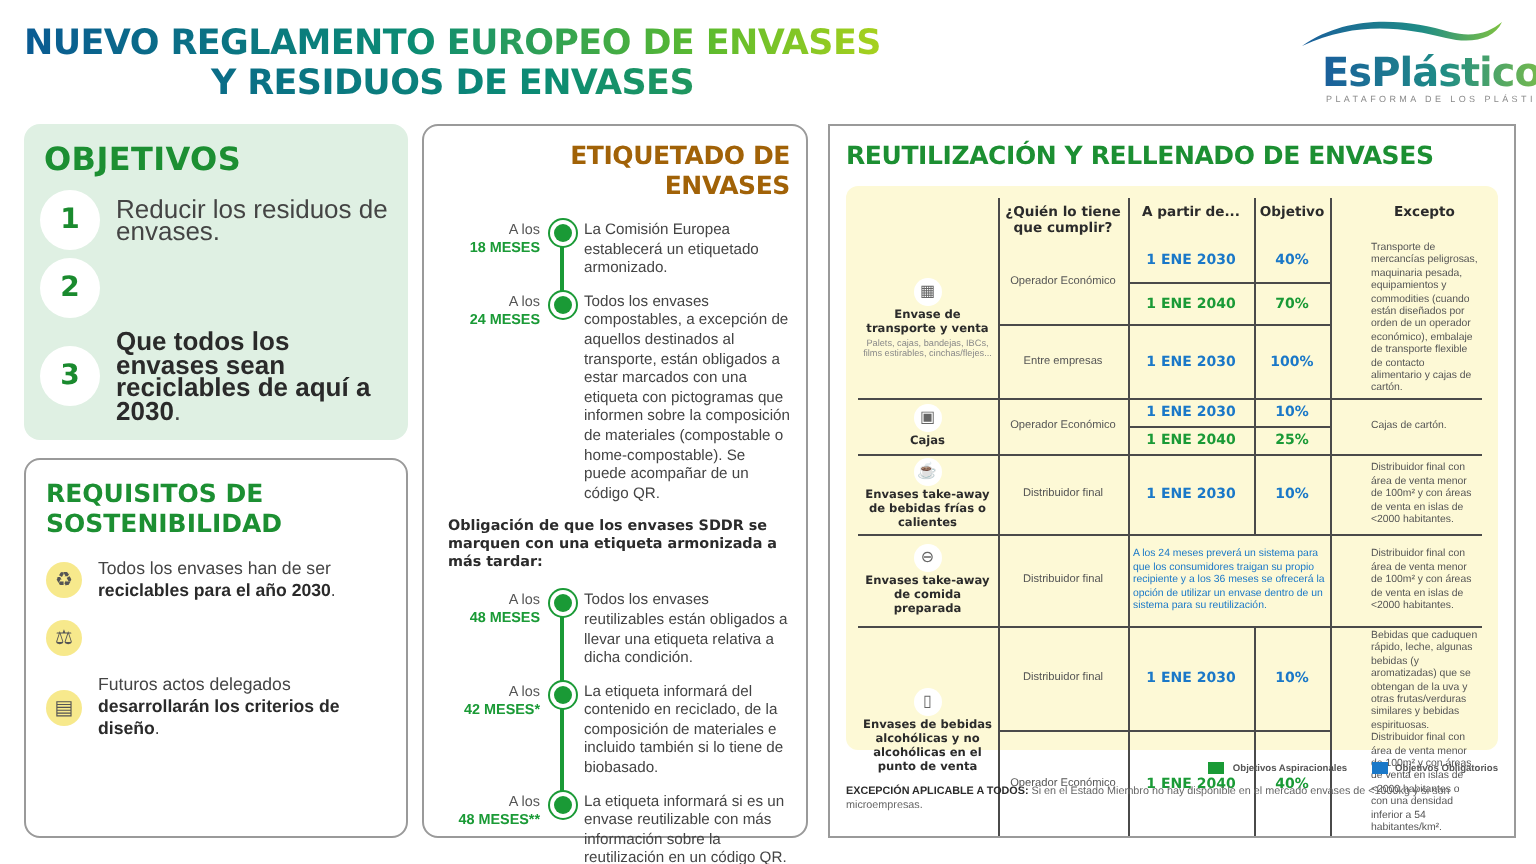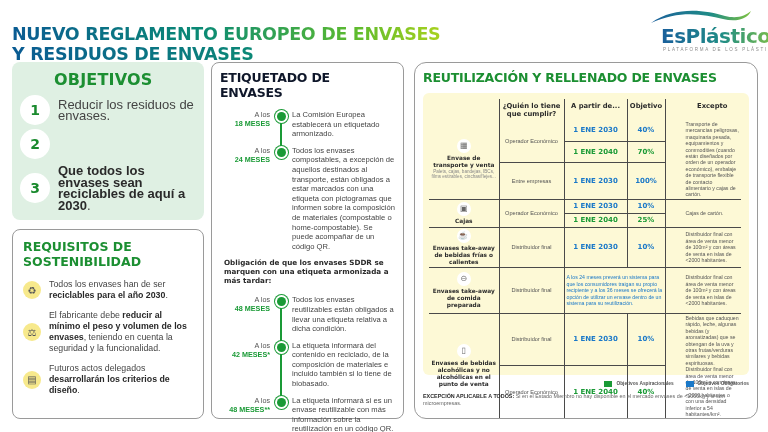--- a/index.html
+++ b/index.html
@@ -1,58 +1,58 @@
 <!DOCTYPE html>
 <html><head>
 <meta charset="utf-8">
 <style>
   * { box-sizing: border-box; margin: 0; padding: 0; }
   html, body { width: 768px; height: 432px; overflow: hidden; background: #ffffff; font-family: "Liberation Sans", sans-serif; color: #3d3d3d; }
   .page { position: relative; width: 768px; height: 432px; }
 
   
-  .title { position: absolute; left: 12px; top: 24px; font-family: "DejaVu Sans", sans-serif; font-weight: bold; font-size: 17.5px; line-height: 20px; letter-spacing: -0.3px; }
+  .title { position: absolute; left: 12px; top: 12px; font-family: "DejaVu Sans", sans-serif; font-weight: bold; font-size: 17.5px; line-height: 20px; letter-spacing: -0.3px; }
   .title .t1 { background: linear-gradient(90deg, #0a5b93 0%, #0b8b74 45%, #5dbb2e 80%, #a7d11e 100%); -webkit-background-clip: text; background-clip: text; color: transparent; display: block; white-space: nowrap; }
-  .title .t2 { background: linear-gradient(90deg, #0a5b93 0%, #0b8b74 60%, #3aa544 100%); -webkit-background-clip: text; background-clip: text; color: transparent; display: block; white-space: nowrap; }
+  .title .t2 { background: linear-gradient(90deg, #0a5b93 0%, #0b8b74 60%, #3aa544 100%); -webkit-background-clip: text; background-clip: text; color: transparent; display: block; white-space: nowrap; text-align: center; }
   .logo { position: absolute; left: 640px; top: 8px; width: 120px; height: 46px; }
   .logo-swoosh { position: absolute; left: 5px; top: 0; }
   .logo-text { position: absolute; left: 21px; top: 16px; font-family: "DejaVu Sans", sans-serif; font-weight: bold; font-size: 20px; letter-spacing: -0.5px; background: linear-gradient(90deg, #1a5f9c 0%, #1f8c86 50%, #8cc63f 100%); -webkit-background-clip: text; background-clip: text; color: transparent; white-space: nowrap; }
   .logo-sub { position: absolute; left: 23px; top: 39px; font-size: 4.5px; letter-spacing: 1.7px; color: #8a8a8a; white-space: nowrap; }
 
   
   .obj { position: absolute; left: 12px; top: 62px; width: 192px; height: 158px; background: #dff0e3; border-radius: 8px; padding: 8px 10px; }
-  .obj h2 { font-family: "DejaVu Sans", sans-serif; font-weight: bold; font-size: 16px; color: #1c8f32; letter-spacing: 0.2px; margin-bottom: 8px; margin-left: 32px; }
+  .obj h2 { font-family: "DejaVu Sans", sans-serif; font-weight: bold; font-size: 16px; color: #1c8f32; letter-spacing: 0.2px; margin-bottom: 8px; }
   .obj-item { display: flex; align-items: center; margin-bottom: 8px; }
   .badge { flex: 0 0 26px; width: 26px; height: 26px; border-radius: 50%; background: #ffffff; display: flex; align-items: center; justify-content: center; font-family: "DejaVu Sans", sans-serif; font-weight: bold; font-size: 14px; color: #1a8a2e; margin-right: 10px; box-shadow: 0 0 0 2px #ffffff; }
   .obj-text { font-size: 13px; line-height: 11.5px; color: #444; }
   .obj-text b { color: #2a2a2a; }
 
   
   .req { position: absolute; left: 12px; top: 229px; width: 192px; height: 190px; border: 1px solid #9a9a9a; border-radius: 8px; padding: 9px 10px; background: #fff; }
   .req h2 { font-family: "DejaVu Sans", sans-serif; font-weight: bold; font-size: 12.5px; line-height: 15px; color: #1c8f32; margin-bottom: 10px; }
   .req-item { display: flex; align-items: center; margin-bottom: 9px; }
   .req-icon { flex: 0 0 18px; width: 18px; height: 18px; border-radius: 50%; background: #f7e98c; display: flex; align-items: center; justify-content: center; font-size: 10px; color: #555; margin-right: 8px; }
   .req-text { font-size: 8.8px; line-height: 11px; color: #444; }
   .req-text b { color: #2a2a2a; }
 
   
   .eti { position: absolute; left: 211px; top: 62px; width: 193px; height: 357px; border: 1px solid #9a9a9a; border-radius: 8px; padding: 7px 8px; background: #fff; }
-  .eti h2 { font-family: "DejaVu Sans", sans-serif; font-weight: bold; font-size: 12.5px; color: #0f172a; margin-bottom: 10px; letter-spacing: -0.2px; }
+  .eti h2 { font-family: "DejaVu Sans", sans-serif; font-weight: bold; font-size: 12.5px; color: #a16207; margin-bottom: 10px; letter-spacing: -0.2px; text-align: right; }
   .tl { position: relative; }
   .tl-row { display: flex; position: relative; margin-bottom: 7px; }
   .tl-when { flex: 0 0 50px; text-align: right; font-size: 7.2px; line-height: 9px; color: #555; padding-top: 0px; }
   .tl-when b { display: block; color: #1a9a36; font-size: 7.2px; }
   .tl-dot { flex: 0 0 22px; position: relative; display: flex; justify-content: center; }
   .tl-dot span { display: block; width: 9px; height: 9px; border-radius: 50%; background: #1a9a36; box-shadow: 0 0 0 2px #fff, 0 0 0 3px #1a9a36; margin-top: 2px; position: relative; z-index: 2; }
   .tl-text { font-size: 7.6px; line-height: 9.6px; color: #444; }
   .tl-line { position: absolute; left: 60px; width: 2px; background: #1a9a36; z-index: 1; }
   .eti .sub { font-family: "DejaVu Sans", sans-serif; font-weight: bold; font-size: 7.2px; line-height: 9px; color: #2b2b2b; margin: 6px 0 10px 4px; }
 
   
-  .reu { position: absolute; left: 414px; top: 62px; width: 344px; height: 357px; border: 1px solid #9a9a9a; border-radius: 12px; padding: 7px 8px; background: #fff; }
+  .reu { position: absolute; left: 414px; top: 62px; width: 344px; height: 357px; border: 1px solid #9a9a9a; border-radius: 0; padding: 7px 8px; background: #fff; }
   .reu h2 { font-family: "DejaVu Sans", sans-serif; font-weight: bold; font-size: 12.5px; color: #1c8f32; margin-bottom: 8px; letter-spacing: -0.2px; }
   .reu-box { background: #fdf9d6; border-radius: 6px; padding: 6px 8px 6px 6px; height: 282px; }
   table { border-collapse: collapse; width: 100%; }
   th { font-family: "DejaVu Sans", sans-serif; font-size: 6.8px; line-height: 8px; color: #2b2b2b; font-weight: bold; vertical-align: top; padding: 3px 2px 2px 2px; text-align: center; }
   td { vertical-align: middle; text-align: center; font-size: 5.6px; line-height: 6.8px; color: #555; padding: 1px 2px; }
   .c1 { width: 70px; }
   .c2 { width: 65px; border-left: 1px solid #4a4a4a; }
   .c3 { width: 63px; border-left: 1px solid #4a4a4a; }
   .c4 { width: 38px; border-left: 1px solid #4a4a4a; }
   .c5 { width: auto; border-left: 1px solid #4a4a4a; text-align: left; padding-left: 20px; }
@@ -114,21 +114,20 @@
   </section>
 
   <section class="req">
     <h2>REQUISITOS DE SOSTENIBILIDAD</h2>
     <div class="req-item">
       <div class="req-icon">♻</div>
       <div class="req-text"><span>Todos los envases han de ser </span><b>reciclables para el año 2030</b><span>.</span></div>
     </div>
     <div class="req-item">
       <div class="req-icon">⚖</div>
-      <div class="req-text"><span>El fabricante debe </span><b>reducir al mínimo el peso y volumen de los envases</b><span>, teniendo en cuenta la seguridad y la funcionalidad.</span></div>
     </div>
     <div class="req-item">
       <div class="req-icon">▤</div>
       <div class="req-text"><span>Futuros actos delegados </span><b>desarrollarán los criterios de diseño</b><span>.</span></div>
     </div>
   </section>
 
   <section class="eti">
     <h2>ETIQUETADO DE ENVASES</h2>
 

